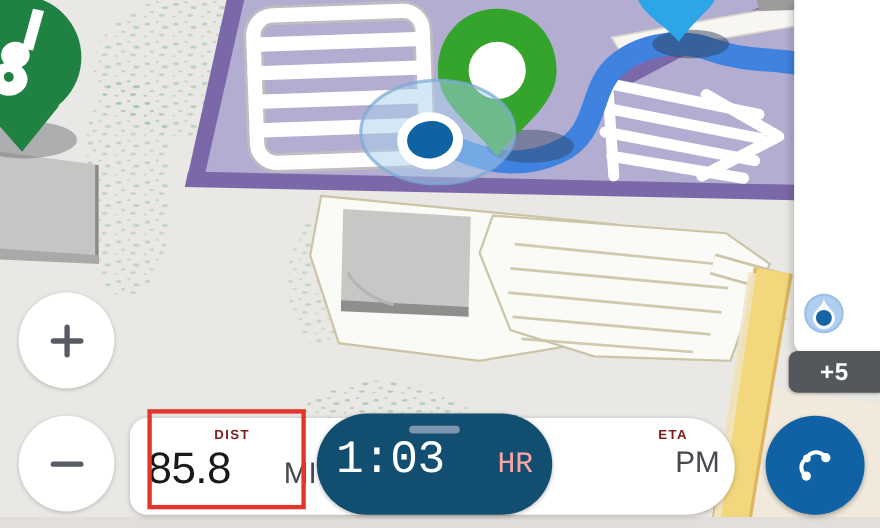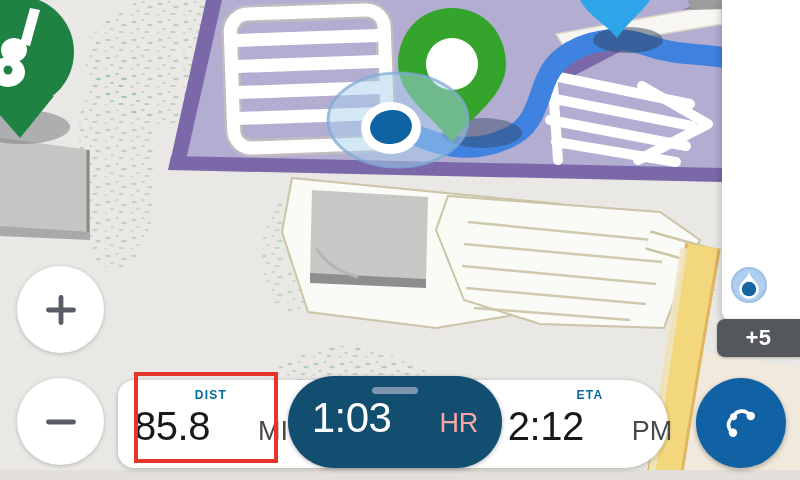--- a/index.html
+++ b/index.html
@@ -40,30 +40,30 @@
 
   
   .bottom-strip{position:absolute;left:0;top:470px;width:800px;height:10px;background:#E2DEDA;z-index:5;}
   .statusbar{
     position:absolute;left:118px;top:380px;width:550px;height:88px;z-index:30;
     background:#ffffff;border-radius:16px 44px 44px 16px;
     box-shadow:0 1px 5px rgba(0,0,0,.25);
   }
   .field{position:absolute;top:0;height:88px;text-align:center;}
   .field.dist{left:18px;width:150px;}
-  .field.eta{left:392px;width:160px;}
+  .field.eta{left:414px;width:160px;}
   .field .label{margin-top:8px;font-size:12px;line-height:14px;font-weight:700;
-    letter-spacing:1.3px;color:#0369a1;text-align:center;}
+    letter-spacing:1.3px;color:#7f1d1d;text-align:center;}
   .valrow{display:flex;align-items:baseline;justify-content:center;gap:4px;margin-top:3px;}
   .val{font-size:40px;line-height:42px;color:#17191C;letter-spacing:-.5px;}
   .unit{font-size:27px;font-weight:400;color:#45494E;margin-left:44px;}
   .pill{
     position:absolute;left:170px;top:-4px;width:214px;height:92px;border-radius:46px;
     background:var(--c-pill,#114E70);box-shadow:0 1px 4px rgba(0,0,0,.3);
-    display:flex;flex-direction:column;align-items:center;
+    display:flex;flex-direction:column;align-items:center;font-family:Liberation Mono, monospace;
   }
   .pill .handle{width:46px;height:7px;border-radius:4px;background:#7E96AD;margin-top:11px;}
   .pill .valrow{margin-top:2px;}
   .pill .val{color:#ffffff;font-size:42px;line-height:44px;}
   .pill .unit{color:#fca5a5;}
 
   .red-box{
     position:absolute;left:134px;top:372px;width:144px;height:91px;z-index:40;
     border:4px solid var(--c-highlight,#E3352B);box-sizing:border-box;pointer-events:none;
   }
@@ -241,21 +241,20 @@
       <div class="handle"></div>
       <div class="valrow">
         <span class="val">1:03</span>
         <span class="unit">HR</span>
       </div>
     </div>
 
     <div class="field eta">
       <div class="label">ETA</div>
       <div class="valrow">
-        <span class="val">2:12</span>
         <span class="unit">PM</span>
       </div>
     </div>
   </div>
 
   <div class="red-box"></div>
 
   <button class="trip-btn">
     <svg width="52" height="52" viewBox="0 0 48 48">
       <g fill="none" stroke="#FFFFFF" stroke-width="3.4" stroke-linecap="round">

